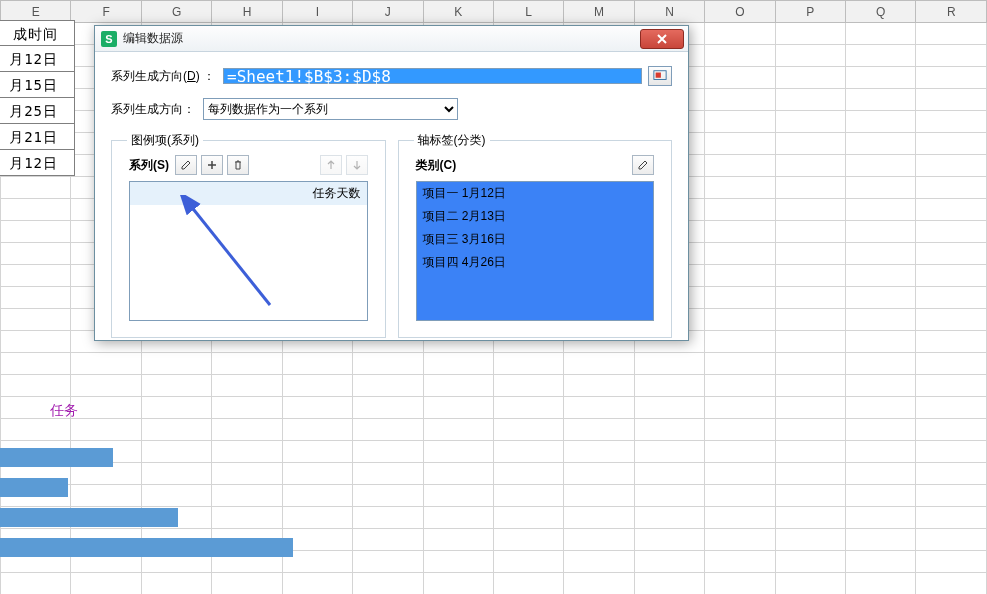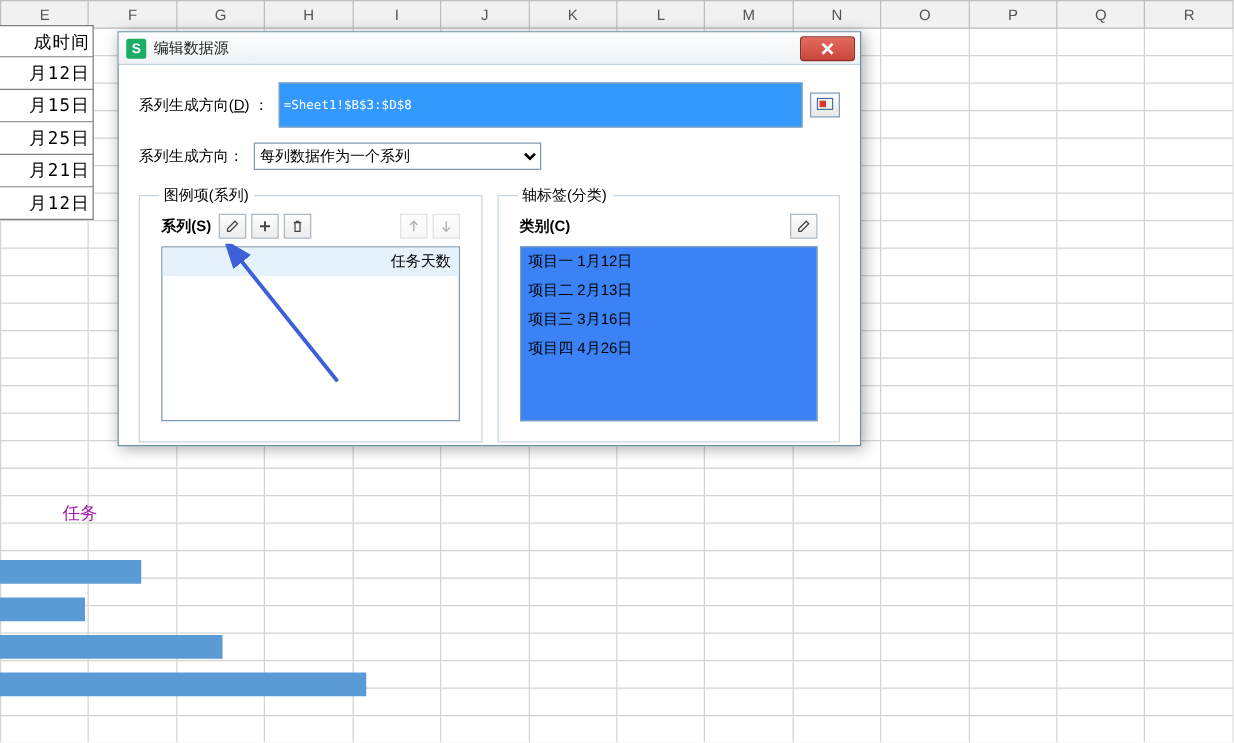--- a/index.html
+++ b/index.html
@@ -9,47 +9,47 @@
   
   .grid { position: absolute; inset: 0; }
   .grid table { border-collapse: collapse; table-layout: fixed; width: 100%; }
   .grid th, .grid td { border: 1px solid #d4d4d4; height: 22px; padding: 0; }
   .grid th { background: #f1f1f1; font-weight: normal; text-align: center; border: 1px solid #bdbdbd; color:#555; }
   .grid td { background: #fff; }
   .col-head { height: 20px; }
 
   
   .leftcol { position: absolute; left: 0; top: 20px; width: 75px; }
-  .leftcol .lc { border: 1px solid #7f7f7f; border-left: none; border-top: none; height: 26px; line-height: 26px; padding-right: 2px; text-align: right; font-family: "SimSun","NSimSun",monospace; font-size: 14px; letter-spacing: 1px; background:#fff; }
+  .leftcol .lc { border: 1px solid #7f7f7f; border-left: none; border-top: none; height: 26px; line-height: 26px; padding-right: 16px; text-align: right; font-family: "SimSun","NSimSun",monospace; font-size: 14px; letter-spacing: 1px; background:#fff; }
   .leftcol .lc:first-child { border-top: 1px solid #7f7f7f; }
   .chart-label { position:absolute; left:50px; top:402px; font-family:"SimSun"; font-size:14px; color:#a21caf; }
   .bar { position:absolute; left:0; height:19px; background:#5b9bd5; }
   .bar1 { top:448px; width:113px; }
   .bar2 { top:478px; width:68px; }
   .bar3 { top:508px; width:178px; }
   .bar4 { top:538px; width:293px; }
 
   
   .dialog { position: absolute; left: 94px; top: 25px; width: 595px; background:#fff; border:1px solid #6c8fa0; box-shadow: 2px 2px 12px rgba(0,0,0,.35); }
   .dlg-titlebar { display:flex; align-items:center; height:26px; background: linear-gradient(#fdfdfe,#eef2f5); border-bottom:1px solid #c7d4de; padding:0 0 0 6px; }
   .dlg-titlebar .app-icon { width:16px; height:16px; background:#1aad66; border-radius:2px; display:flex; align-items:center; justify-content:center; color:#fff; font-weight:bold; font-size:11px; margin-right:6px; }
   .dlg-titlebar .title { flex:1; font-size:12px; color:#222; }
   .dlg-titlebar .close-btn { width:44px; height:20px; background: linear-gradient(#e46a5e,#c8463a); border:1px solid #8e2b22; border-radius:3px; color:#fff; display:flex; align-items:center; justify-content:center; margin-right:4px; cursor:pointer; }
   .dlg-titlebar .close-btn svg { width:12px; height:12px; }
 
   .dlg-body { padding: 14px 16px 2px; }
   .row { display:flex; align-items:center; margin-bottom:12px; }
   .row .lbl { white-space:nowrap; margin-right:8px; }
   .row .u { text-decoration: underline; }
-  .edit { flex:1; height:36px; border:1px solid #7f9db9; background:#fff; padding:0 3px; font-family:"Consolas","SimSun",monospace; font-size:10px; display:flex; align-items:center; }
+  .edit { flex:1; height:16px; border:1px solid #7f9db9; background:#fff; padding:0 3px; font-family:"Consolas","SimSun",monospace; font-size:16px; display:flex; align-items:center; }
   .edit.selected { background:#3399ff; color:#fff; }
   .range-btn { width:24px; height:20px; border:1px solid #7f9db9; background:linear-gradient(#fdfdfd,#e7e7e7); margin-left:6px; display:flex; align-items:center; justify-content:center; cursor:pointer; }
   .range-btn svg { width:14px; height:14px; }
 
-  select.dropdown { width: 230px; height: 22px; border:1px solid #7f9db9; font-size:12px; font-family:inherit; background:#fff; }
+  select.dropdown { width: 255px; height: 22px; border:1px solid #7f9db9; font-size:12px; font-family:inherit; background:#fff; }
 
   .panels { display:flex; gap:12px; }
   .panel { flex:1; border:1px solid #c9d6e0; }
   .panel legend { padding: 0 4px; margin-left:6px; font-size:12px; }
   .panel-inner { padding:6px 8px 8px; }
   fieldset.panel { border:1px solid #c9d6e0; padding-top:0; margin:0; }
 
   .toolbar { display:flex; align-items:center; gap:4px; margin-bottom:6px; }
   .toolbar .tlabel { margin-right:2px;font-weight:bold; }
   .tbtn { width:22px; height:20px; border:1px solid #aab7c4; background:linear-gradient(#fdfdfd,#ececec); display:flex; align-items:center; justify-content:center; cursor:pointer; }

